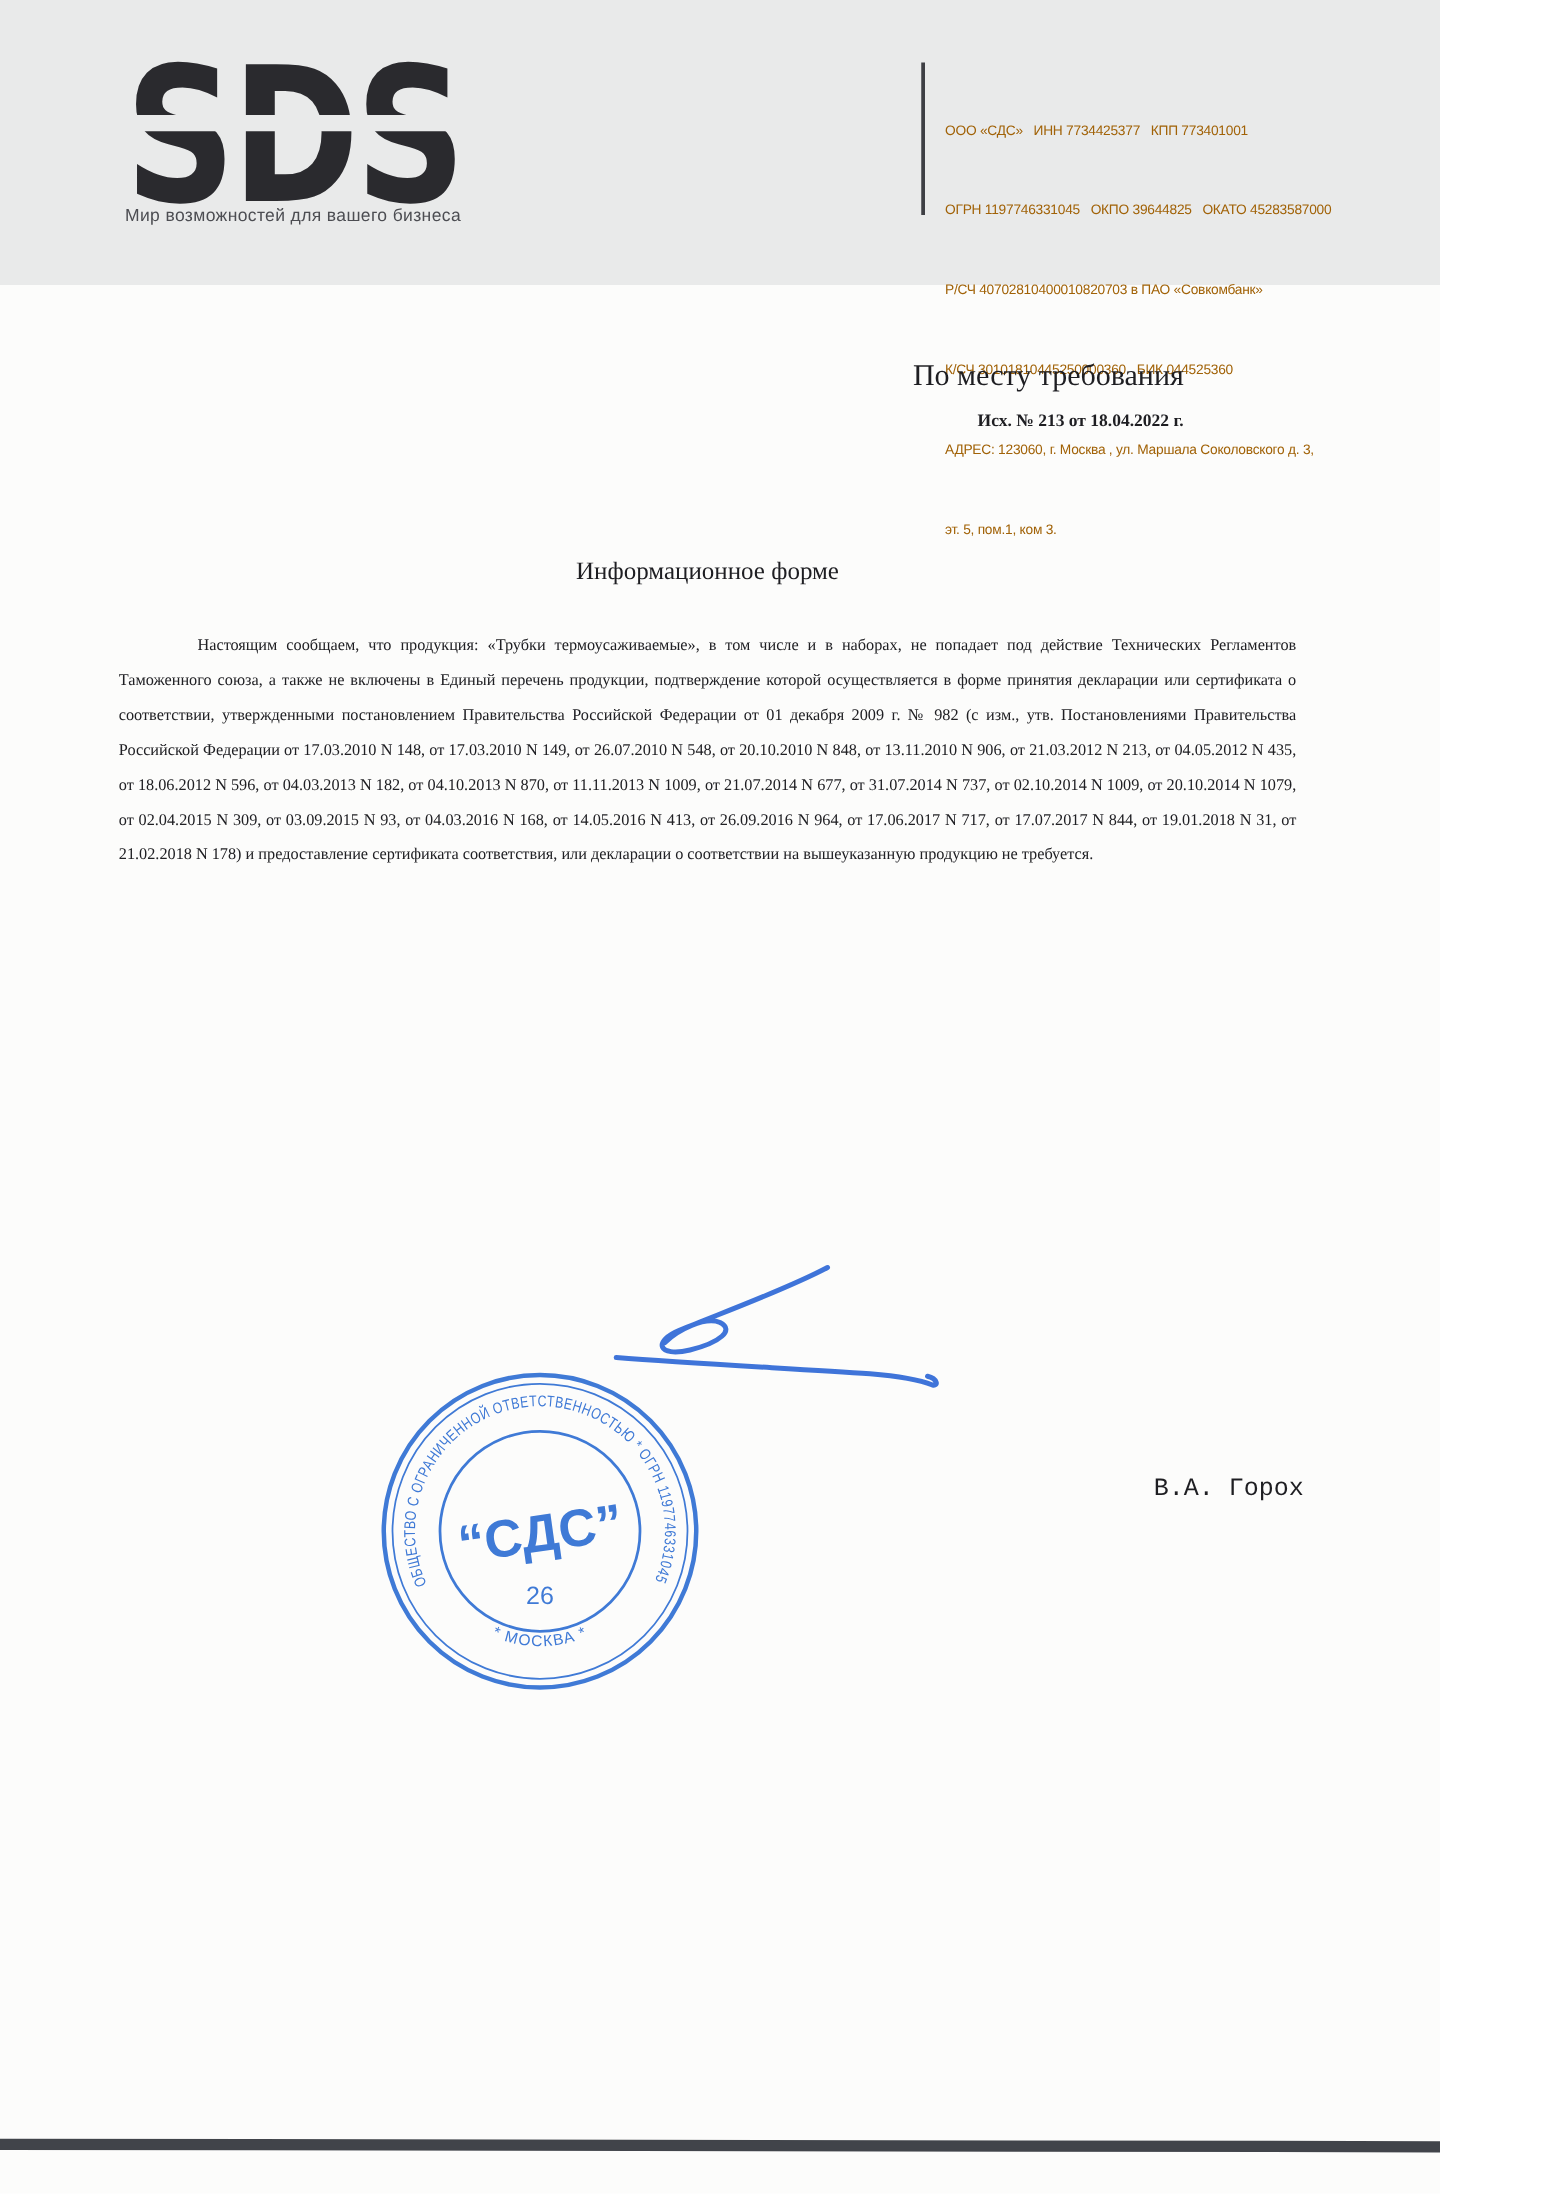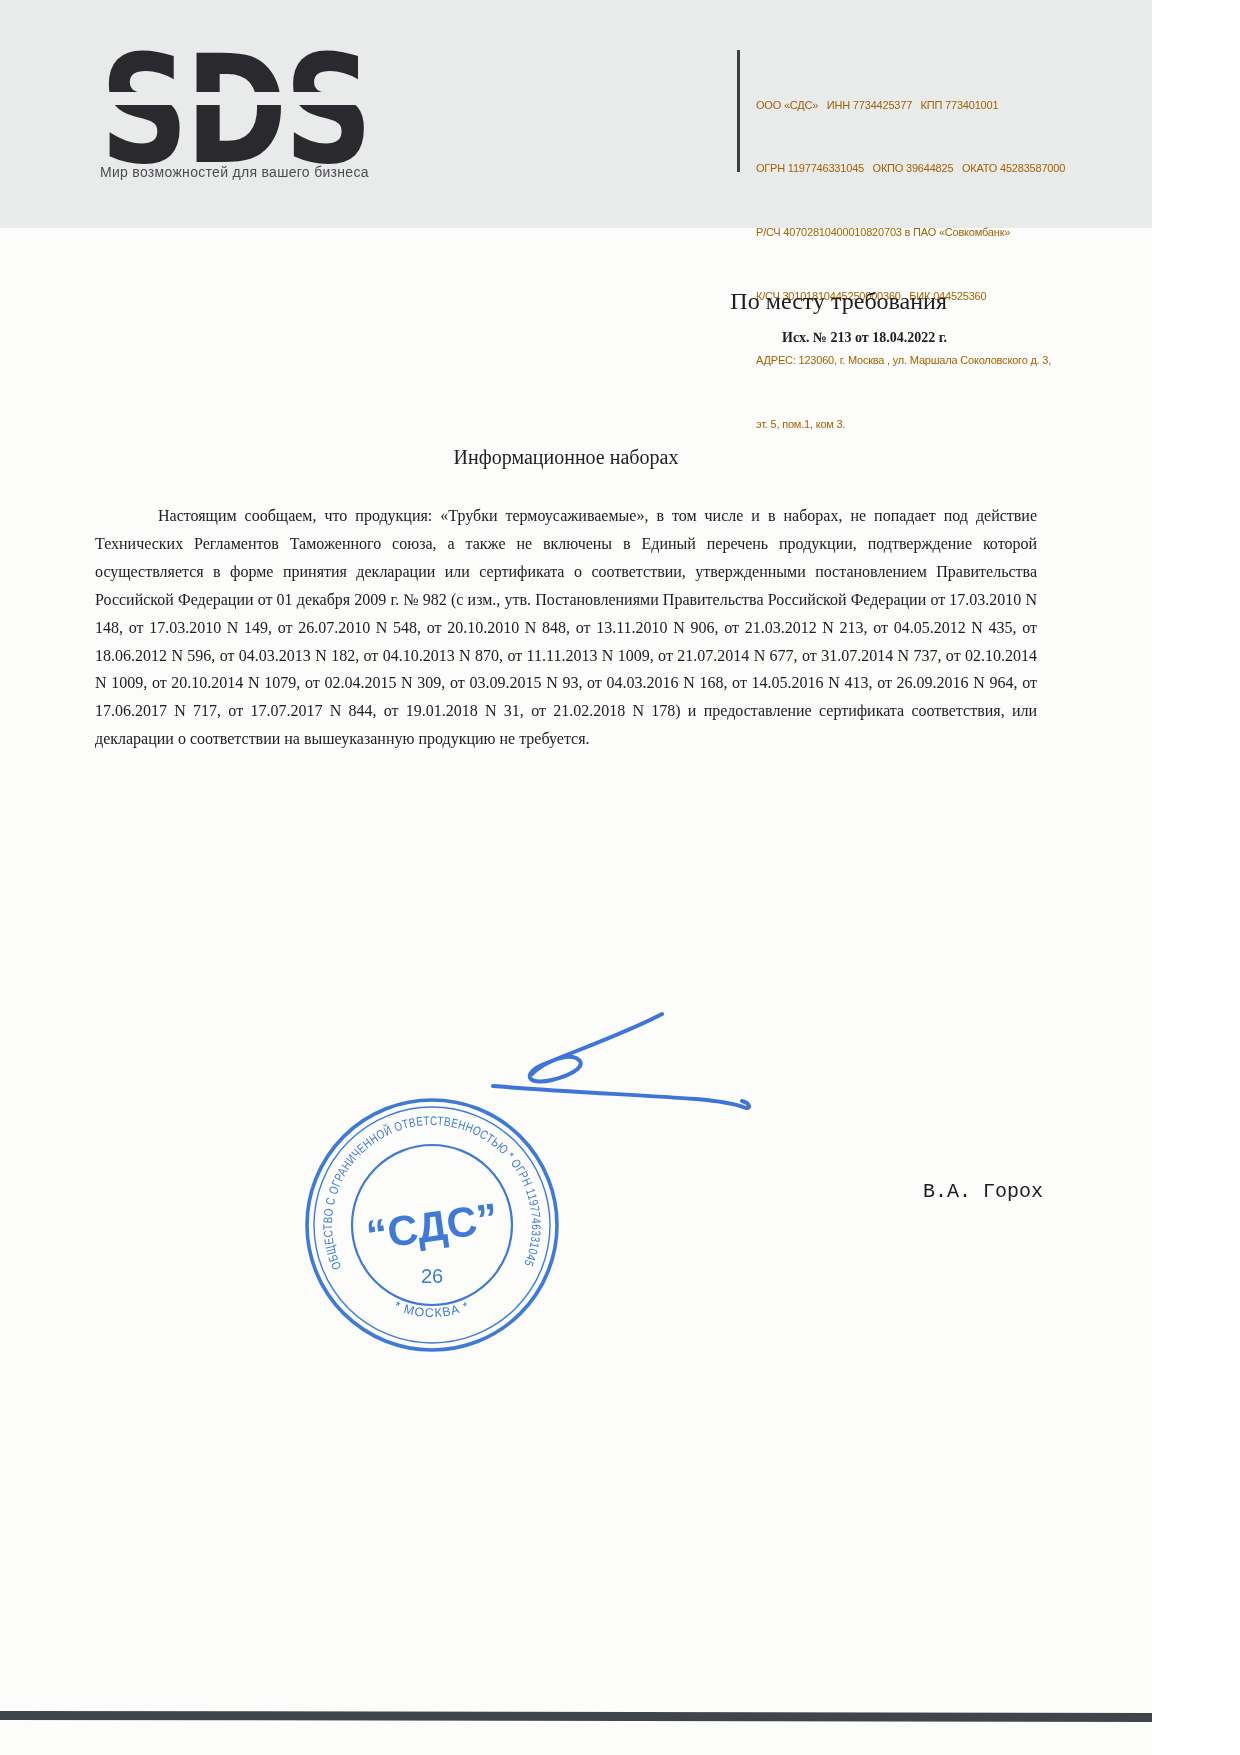--- a/index.html
+++ b/index.html
@@ -61,21 +61,21 @@
     font-size: 14px;
     font-weight: bold;
   }
   .title {
     position: absolute; left: 95px; top: 446px;
     width: 942px; text-align: center;
     font-size: 20px;
   }
   .para {
     position: absolute; left: 95px; width: 942px;
-    font-size: 16px; line-height: 27.9px;
+    font-size: 13px; line-height: 27.9px;
     text-align: justify;
     color: #202024;
   }
   .para1 { top: 502px; text-indent: 63px; }
   .para2 { top: 876px; }
   .sign-block {
     position: absolute; left: 95px; top: 1122px;
     font-size: 20px; line-height: 25.5px;
   }
   .sign-name {
@@ -117,21 +117,21 @@
     <div>ОГРН 1197746331045   ОКПО 39644825   ОКАТО 45283587000</div>
     <div>Р/СЧ 40702810400010820703 в ПАО «Совкомбанк»</div>
     <div>К/СЧ 30101810445250000360   БИК 044525360</div>
     <div>АДРЕС: 123060, г. Москва , ул. Маршала Соколовского д. 3,</div>
     <div>эт. 5, пом.1, ком 3.</div>
   </div>
 
   <div class="recipient">По месту требования</div>
   <div class="reference">Исх. № 213 от 18.04.2022 г.</div>
 
-  <div class="title">Информационное наборах</div>
+  <div class="title">Информационное форме</div>
 
   <div class="para para1">Настоящим сообщаем, что продукция: «Трубки термоусаживаемые», в том числе и в наборах, не попадает под действие Технических Регламентов Таможенного союза, а также не включены в Единый перечень продукции, подтверждение которой осуществляется в форме принятия декларации или сертификата о соответствии, утвержденными постановлением Правительства Российской Федерации от 01 декабря 2009 г. № 982 (с изм., утв. Постановлениями Правительства Российской Федерации от 17.03.2010 N 148, от 17.03.2010 N 149, от 26.07.2010 N 548, от 20.10.2010 N 848, от 13.11.2010 N 906, от 21.03.2012 N 213, от 04.05.2012 N 435, от 18.06.2012 N 596, от 04.03.2013 N 182, от 04.10.2013 N 870, от 11.11.2013 N 1009, от 21.07.2014 N 677, от 31.07.2014 N 737, от 02.10.2014 N 1009, от 20.10.2014 N 1079, от 02.04.2015 N 309, от 03.09.2015 N 93, от 04.03.2016 N 168, от 14.05.2016 N 413, от 26.09.2016 N 964, от 17.06.2017 N 717, от 17.07.2017 N 844, от 19.01.2018 N 31, от 21.02.2018 N 178) и предоставление сертификата соответствия, или декларации о соответствии на вышеуказанную продукцию не требуется.</div>
 
   <div class="sign-name">В.А. Горох</div>
 
   <svg class="stamp" viewBox="-150 -150 300 300" xmlns="http://www.w3.org/2000/svg">
     <g fill="none" stroke="#2f6fd3">
       <circle r="125" stroke-width="3.6"></circle>
       <circle r="118" stroke-width="1.4"></circle>
       <circle r="80" stroke-width="2.2"></circle>

